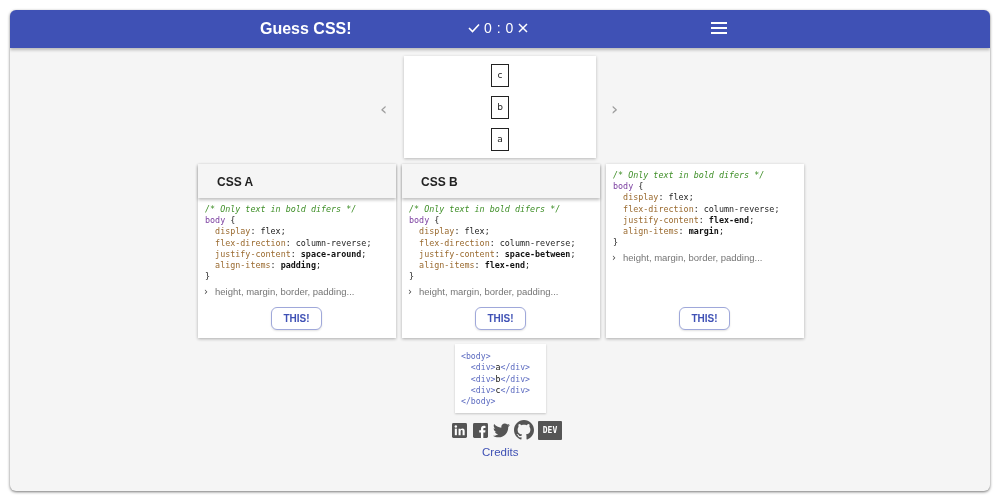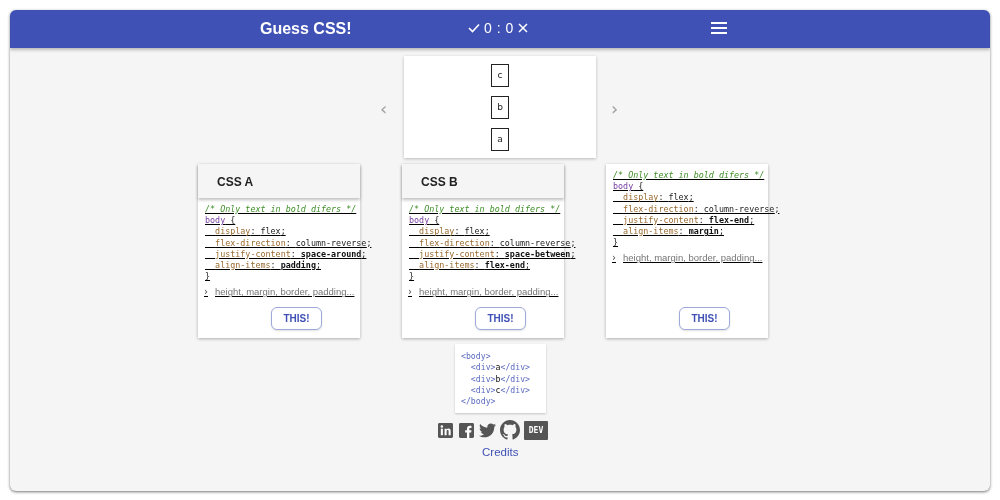--- a/index.html
+++ b/index.html
@@ -42,23 +42,22 @@
       font-family: "DejaVu Sans", sans-serif; font-size: 9px; color: #222;
       display: flex; align-items: center; justify-content: center;
     }
     .nav-arrow {
       position: absolute; top: 88px; color: #9e9e9e; font-size: 18px; cursor: pointer;
       font-family: "DejaVu Sans", sans-serif;
     }
 
     
     .card {
-      position: absolute; top: 154px; width: 162px; height: 174px; background: #fff;
+      position: absolute; top: 154px; width: 198px; height: 174px; background: #fff;
       box-shadow: 0 1px 3px rgba(0,0,0,0.3);
-      text-decoration: underline;
     }
     .card-header {
       height: 34px; background: #f5f5f5; box-shadow: 0 2px 3px rgba(0,0,0,0.25);
       position: relative;
     }
     .card-header span {
       position: absolute; left: 19px; top: 11px; font-size: 12px; font-weight: bold; color: #222;
     }
     .code {
       padding: 6px 16px 0 7px; font-family: "DejaVu Sans Mono", monospace; font-size: 8.4px;
@@ -83,21 +82,21 @@
     
     .html-block {
       position: absolute; left: 445px; top: 334px; width: 91px; height: 69px; background: #fff;
       box-shadow: 0 1px 2px rgba(0,0,0,0.2);
       padding: 7px 0 0 6px;
       font-family: "DejaVu Sans Mono", monospace; font-size: 8.2px; line-height: 11.3px; white-space: pre; color: #5c6bc0;
     }
     .html-block .txt { color: #111; }
 
     .social {
-      position: absolute; left: 427px; top: 410px; display: flex; gap: 4px; align-items: center;
+      position: absolute; left: 441px; top: 410px; display: flex; gap: 4px; align-items: center;
     }
     .social .ic { width: 17px; height: 17px; display: flex; align-items: center; justify-content: center; cursor: pointer; }
     .social .dev {
       width: 24px; height: 19px; background: #555; color: #fff; font-size: 8px; font-weight: bold;
       font-family: "DejaVu Sans Mono", monospace; display: flex; align-items: center; justify-content: center; border-radius: 1px;
     }
     .credits {
       position: absolute; left: 472px; top: 436px; color: #3f51b5; font-size: 11.5px; cursor: pointer;
     }
   </style>

